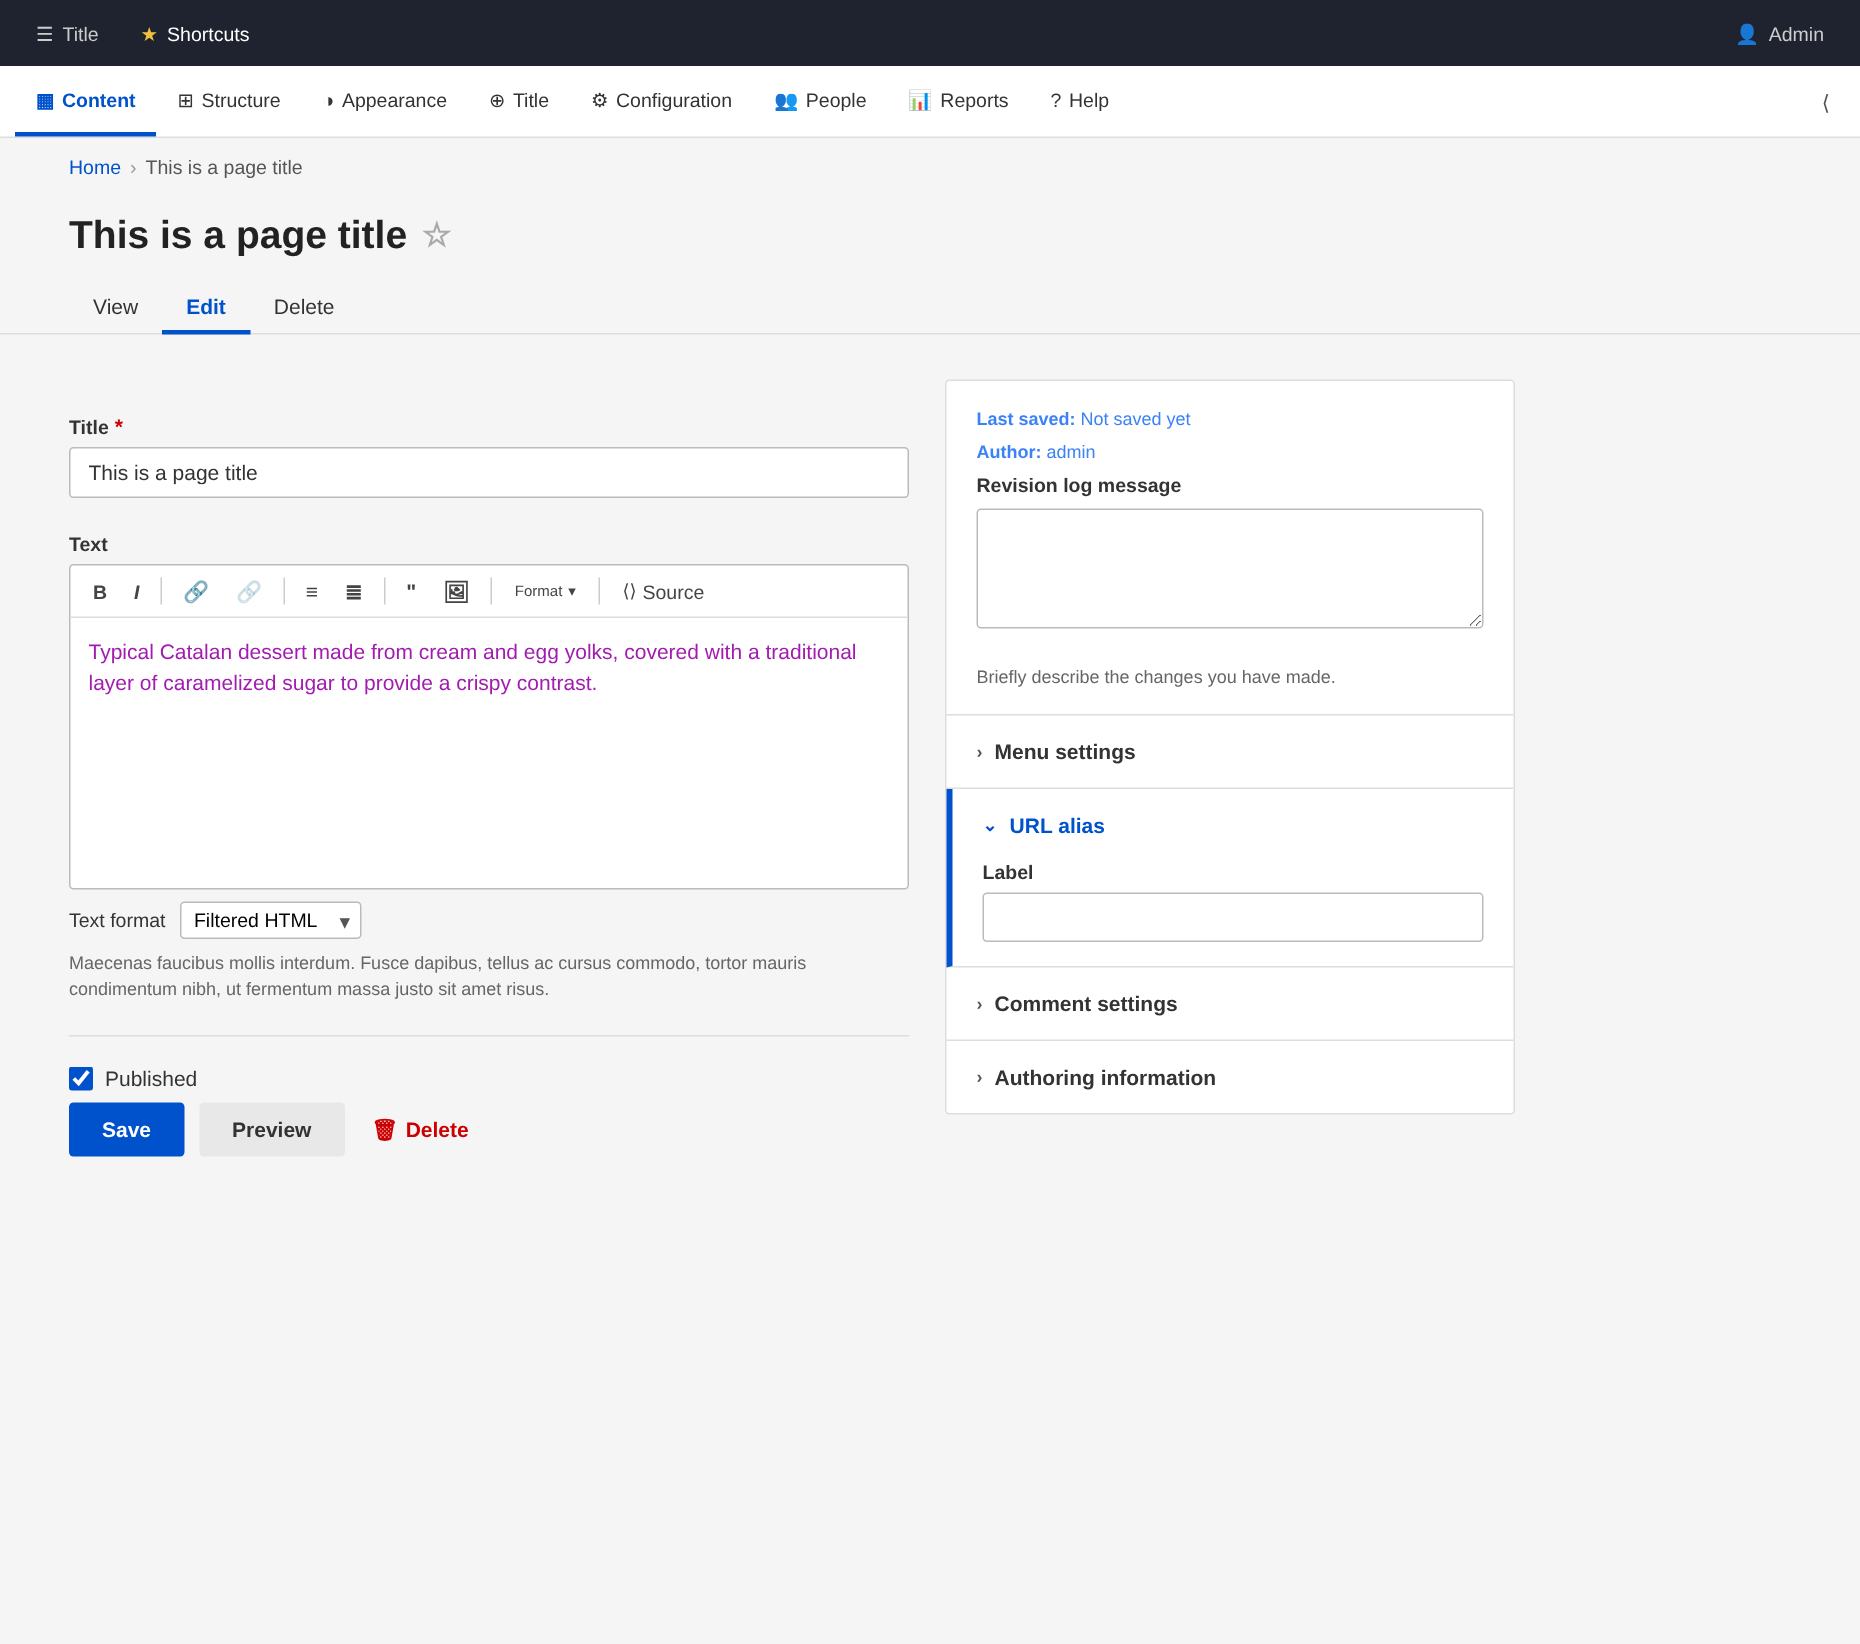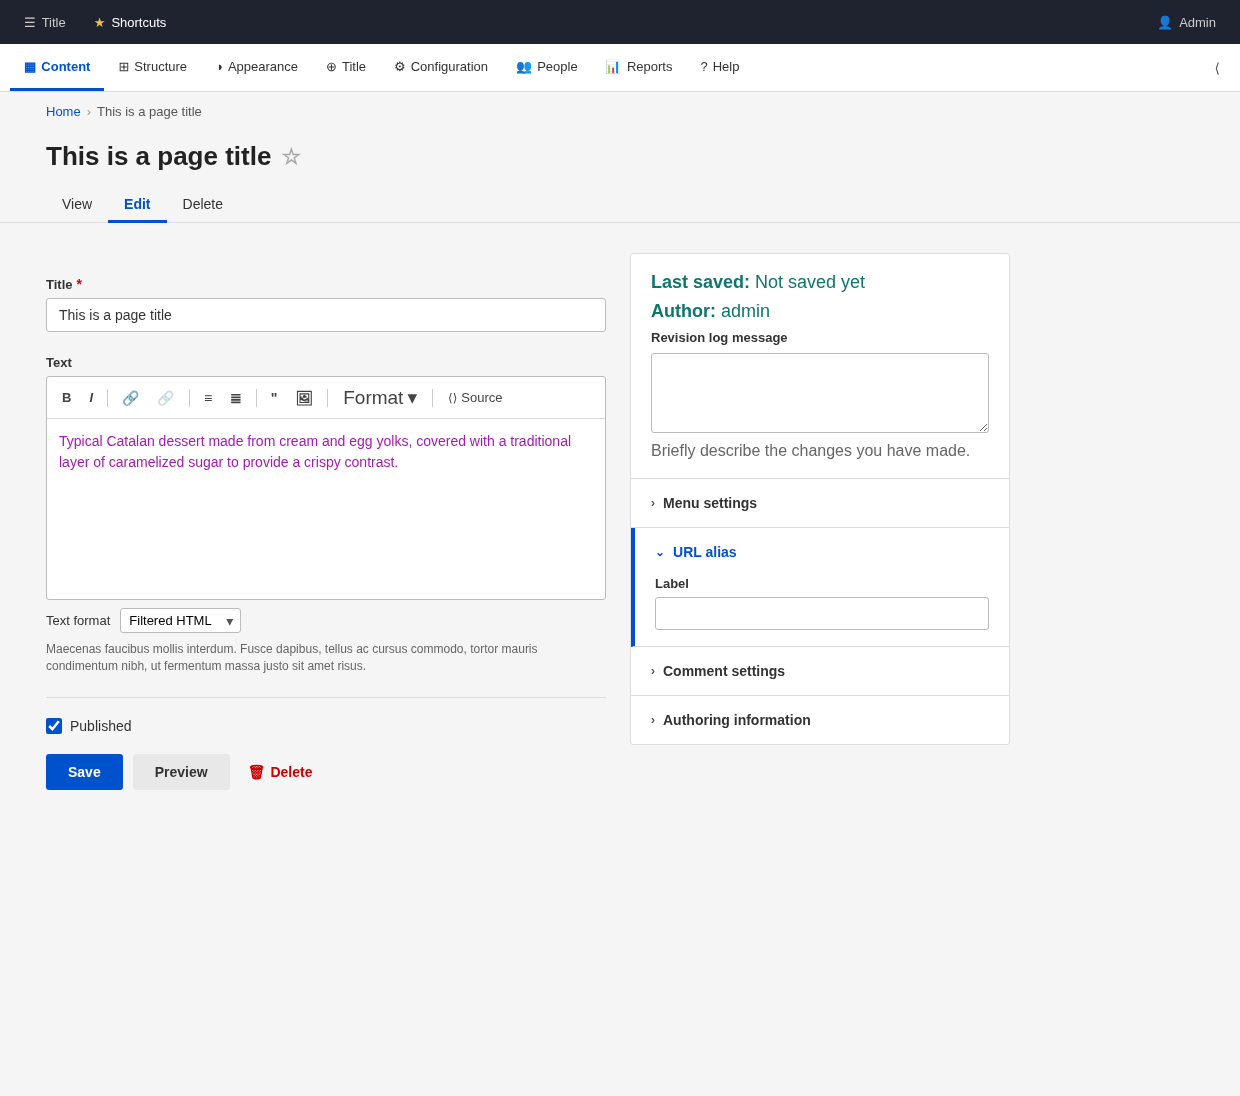--- a/index.html
+++ b/index.html
@@ -196,21 +196,21 @@
       margin: 0 3px;
     }
     .toolbar-format-btn {
       display: flex;
       align-items: center;
       gap: 4px;
       padding: 3px 8px;
       border: none;
       background: transparent;
       cursor: pointer;
-      font-size: 19px;
+      font-size: 10px;
       color: #444;
       border-radius: 2px;
     }
     .toolbar-source-btn {
       display: flex;
       align-items: center;
       gap: 4px;
       padding: 3px 8px;
       border: none;
       background: transparent;
@@ -269,21 +269,21 @@
       border: none;
       border-top: 1px solid #ddd;
       margin: 20px 0;
     }
 
     
     .checkbox-row {
       display: flex;
       align-items: flex-start;
       gap: 8px;
-      margin-bottom: 20px;
+      margin-bottom: 8px;
     }
     .checkbox-input {
       width: 16px;
       height: 16px;
       accent-color: #0052cc;
       cursor: pointer;
     }
     .checkbox-label { font-size: 14px; color: #333; }
 
     
@@ -335,46 +335,46 @@
       border-radius: 3px;
     }
 
     .sidebar-section {
       padding: 18px 20px;
       border-bottom: 1px solid #ddd;
     }
     .sidebar-section:last-child { border-bottom: none; }
 
     .meta-row {
-      font-size: 18px;
+      font-size: 12px;
       margin-bottom: 8px;
-      color: #0f766e;
+      color: #3b82f6;
     }
     .meta-label { font-weight: 700; }
     .meta-value { font-weight: 400; }
 
     .revision-label {
       font-size: 13px;
       font-weight: 700;
       margin-bottom: 8px;
       color: #333;
     }
     .revision-textarea {
       width: 100%;
       height: 80px;
       padding: 8px;
       border: 1px solid #bbb;
       border-radius: 3px;
       font-size: 13px;
       resize: vertical;
     }
     .revision-helper {
-      font-size: 16px;
+      font-size: 12px;
       color: #666;
-      margin-top: 6px;
+      margin-top: 22px;
     }
 
     
     .accordion-item {
       padding: 16px 20px;
       border-bottom: 1px solid #ddd;
       cursor: pointer;
     }
     .accordion-item:last-child { border-bottom: none; }
     .accordion-header {

